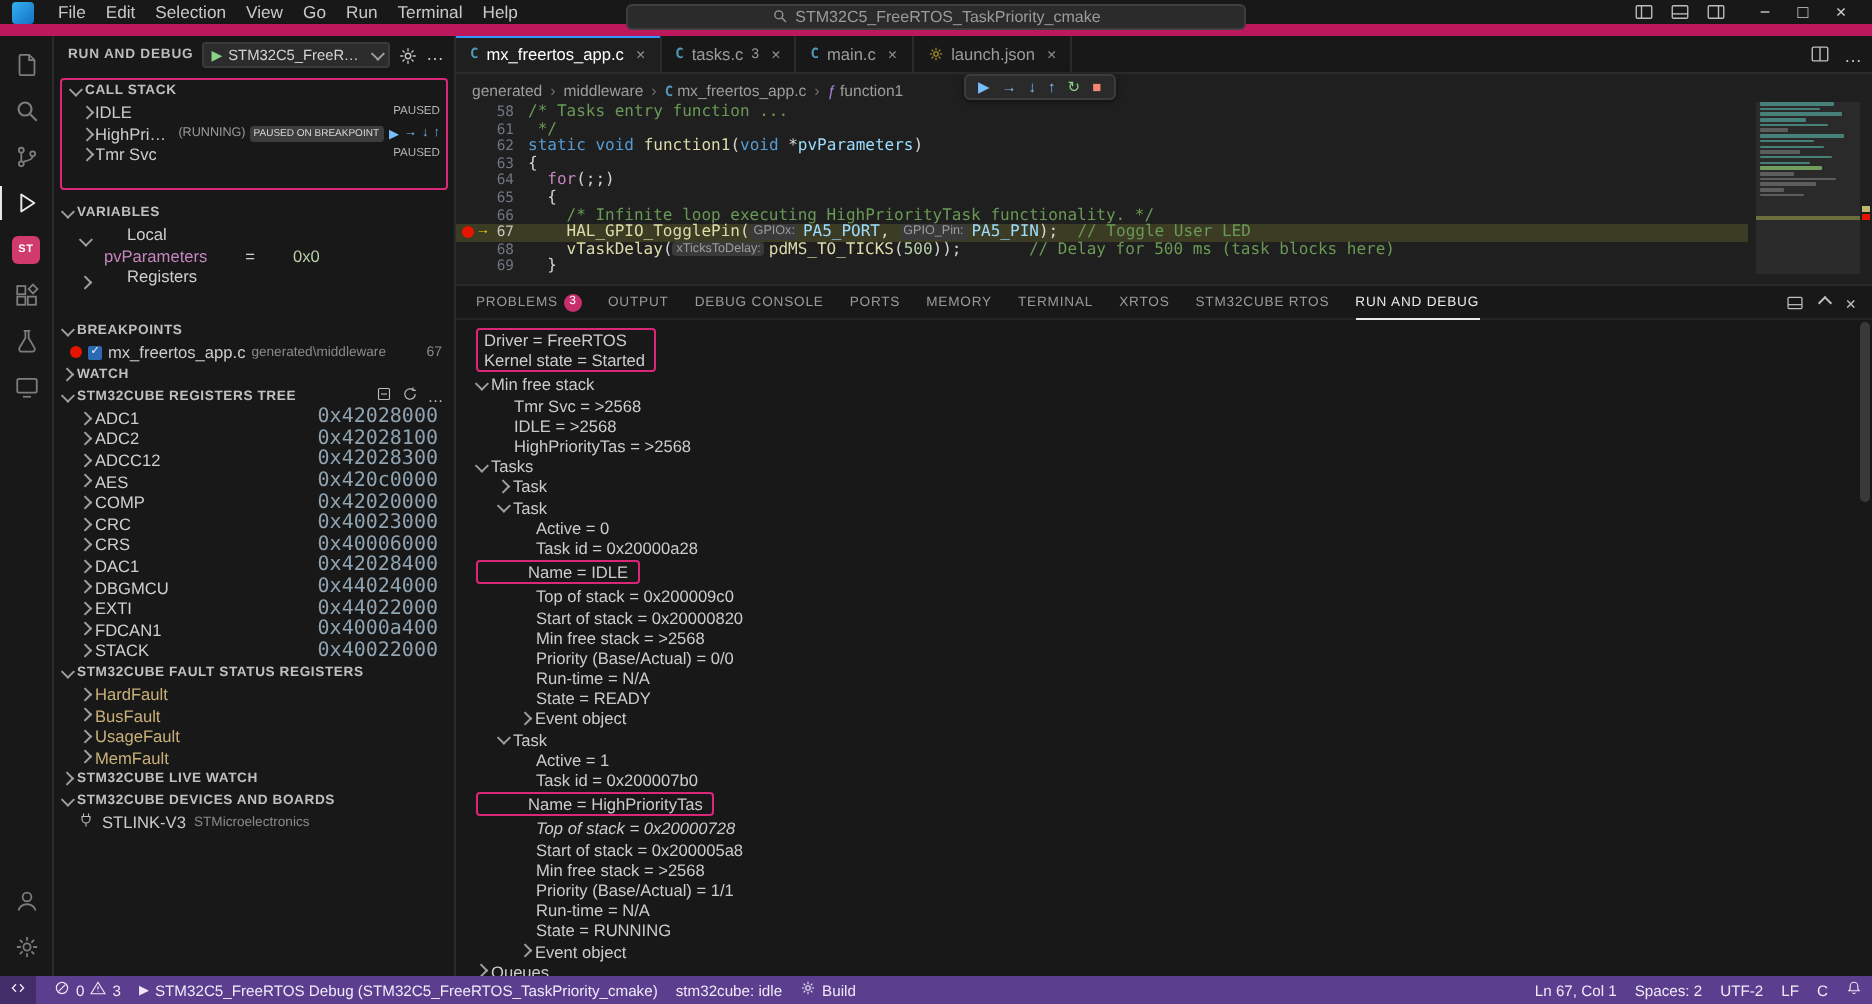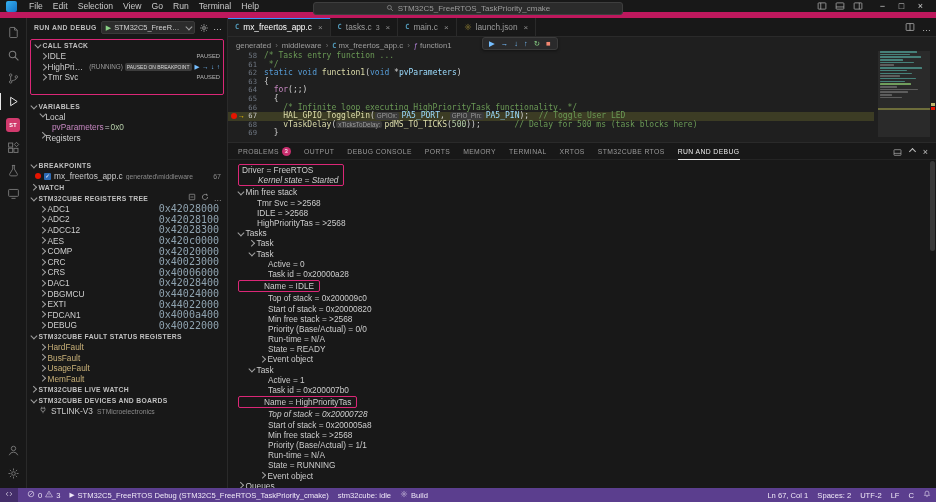--- a/index.html
+++ b/index.html
@@ -44,21 +44,21 @@
   .sb-gear{display:flex;color:#c5c5c5}
   .sb-gear svg{width:10px;height:10px}
   .sb-dots{color:#c5c5c5;font-size:9px;line-height:1}
   .chev{width:4.5px;height:4.5px;border-right:1px solid #a0a0a0;border-bottom:1px solid #a0a0a0;display:inline-block;flex:none}
   .chev.d{transform:rotate(45deg) translate(0,-1px)}
   .chev.r{transform:rotate(-45deg)}
   .sec-hdr{height:11px;display:flex;align-items:center;gap:3px;padding:0 5px 0 4px;font-size:6.8px;font-weight:bold;
     letter-spacing:.3px;color:#c0c0c0;white-space:nowrap}
   .hdr-icons{margin-left:auto;display:flex;gap:5px;color:#bdbdbd;align-items:center;font-weight:normal;font-size:8px}
   .hdr-icons svg{width:8px;height:8px}
-  .t-row{height:10.5px;display:flex;align-items:flex-start;font-size:8.3px;color:#cfcfcf;padding-left:13px;gap:1px;white-space:nowrap}
+  .t-row{height:10.5px;display:flex;align-items:flex-end;font-size:8.3px;color:#cfcfcf;padding-left:13px;gap:19px;white-space:nowrap}
   .callstack-box{margin:2px 3px 0 3px;border:1.5px solid #db2777;border-radius:2px;padding-bottom:11px}
   .cs-row{height:10.5px;display:flex;align-items:center;font-size:8.3px;padding:0 3px 0 10px;gap:2px;overflow:hidden}
   .cs-name{flex:0 1 auto;overflow:hidden;text-overflow:ellipsis;white-space:nowrap}
   .cs-state{font-size:6.3px;color:#9a9a9a;flex:none}
   .cs-right{margin-left:auto;display:flex;align-items:center;gap:3px;flex:none}
   .cs-badge{font-size:5.8px;color:#b4b4b4}
   .cs-chip{font-size:5px;color:#d8d8d8;background:#3d3d3d;border-radius:2px;padding:1px 2px}
   .cs-controls{display:flex;gap:2.5px;color:#75beff;font-size:6.5px}
   .vars{margin-top:6px}
   .var-name{color:#c586c0}
@@ -425,21 +425,21 @@
             <span>EXTI</span>
             <span class="reg-addr">0x44022000</span>
           </div>
           <div class="reg-row">
             <span class="chev r"></span>
             <span>FDCAN1</span>
             <span class="reg-addr">0x4000a400</span>
           </div>
           <div class="reg-row">
             <span class="chev r"></span>
-            <span>DEBUG</span>
+            <span>STACK</span>
             <span class="reg-addr">0x40022000</span>
           </div>
         </div>
     </section>
 
     <section>
       <div class="sec-hdr">
         <span class="chev d"></span>
         <span>STM32CUBE FAULT STATUS REGISTERS</span>
       </div>
@@ -681,21 +681,21 @@
             <path d="M1.8 9.5h12.4" stroke="currentColor" fill="none" stroke-width="1.1"></path>
           </svg></span>
       <span class="chev-up"></span>
       <span class="panel-close">×</span>
     </div>
     <div class="panel-content" id="panel-tree">
         <div class="annot-outline">
           <div class="p-row" style="padding-left: 2px;">
             <span>Driver = FreeRTOS</span>
           </div>
-          <div class="p-row" style="padding-left: 18px; font-style: italic;">
+          <div class="p-row" style="padding-left: 2px;">
             <span>Kernel state = Started</span>
           </div>
         </div>
         <div class="p-row" style="padding-left: 0px;">
           <span class="chev d"></span>
           <span>Min free stack</span>
         </div>
         <div class="p-row" style="padding-left: 19px;">
           <span>Tmr Svc = &gt;2568</span>
         </div>

